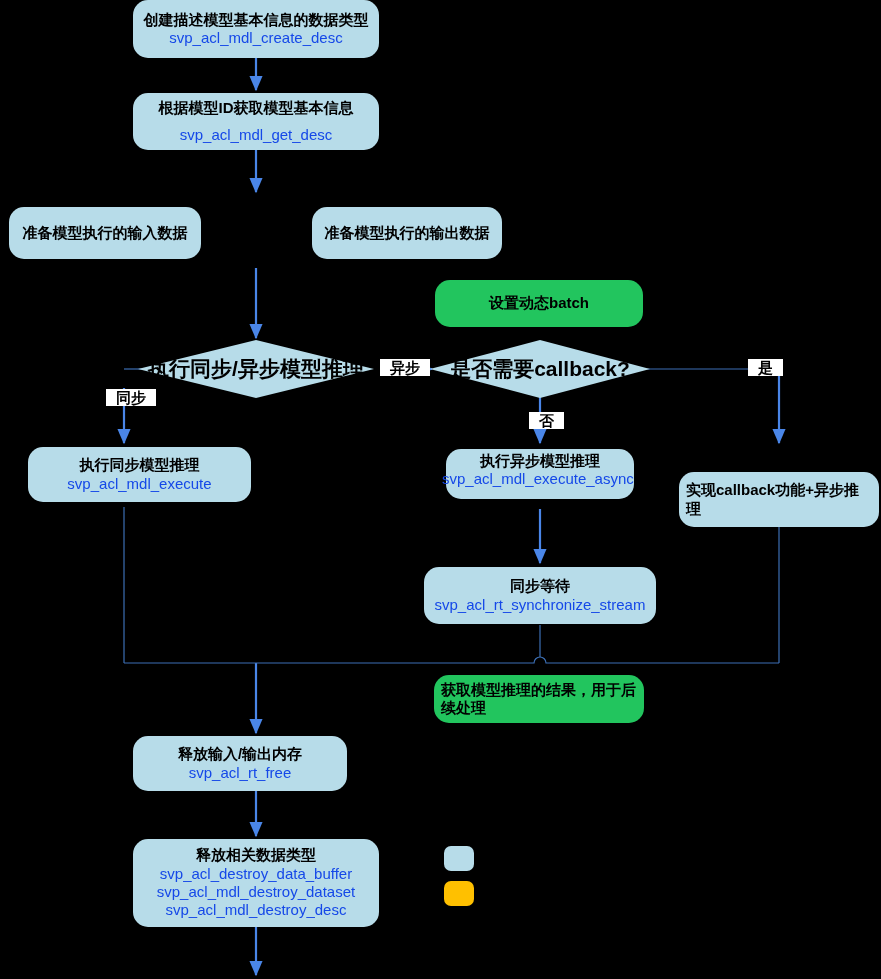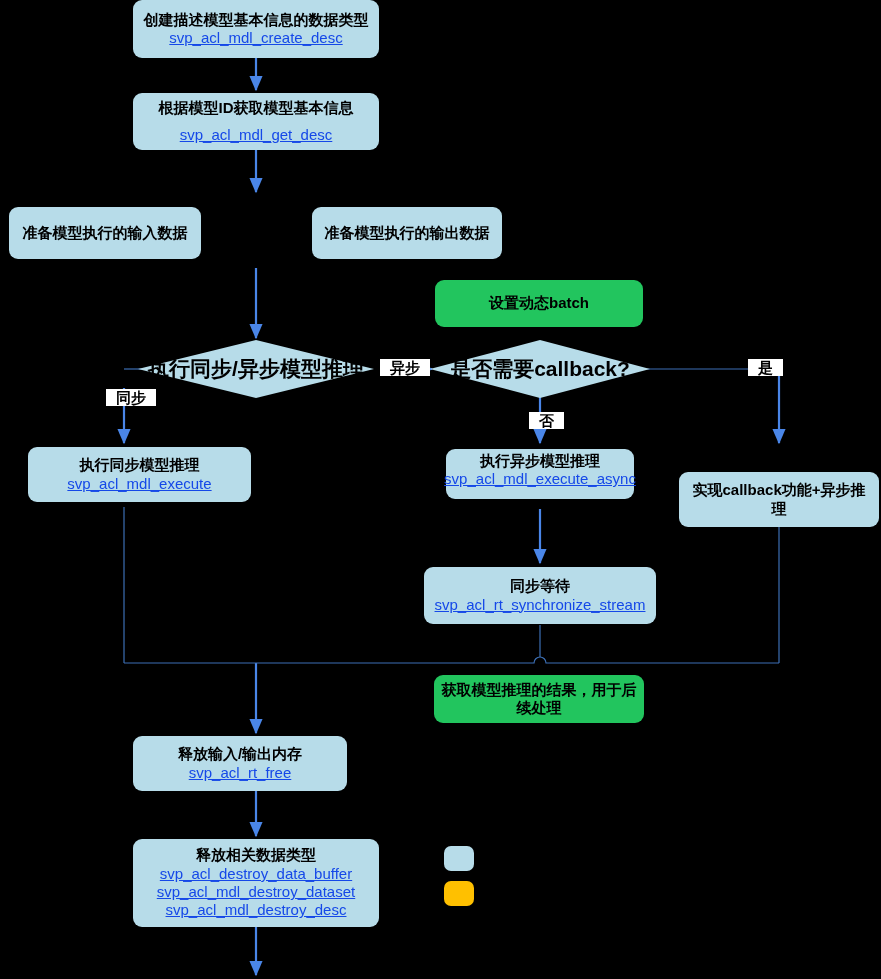--- a/index.html
+++ b/index.html
@@ -9,44 +9,42 @@
     width:881px;height:979px;
     background:#000000;
     overflow:hidden;
     font-family:"Liberation Sans","DejaVu Sans",sans-serif;
   }
   svg#edges{position:absolute;left:0;top:0;width:881px;height:979px;pointer-events:none;}
 
   .node{
     position:absolute;
     box-sizing:border-box;
-    border-radius:9px;
+    border-radius:15px;
     display:flex;
     flex-direction:column;
     align-items:center;
     justify-content:center;
-    text-align:center;
     line-height:1.22;
   }
   .node.blue{background:#b7dce9;}
   .node.amber{background:#22c55e;}
 
   .t-main{
     color:#000000;
     font-size:15px;
     font-weight:700;
     white-space:nowrap;
   }
   .t-main.wrap{white-space:normal;}
   .t-code{
     color:#1548e8;
     font-size:15px;
     font-weight:400;
     white-space:nowrap;
-    text-decoration:underline;
   }
   .t-code.wrap{white-space:normal;word-break:break-all;line-height:1.2;}
 
   .diamond{
     position:absolute;
     display:flex;
     align-items:center;
     justify-content:center;
   }
   .diamond .dshape{

